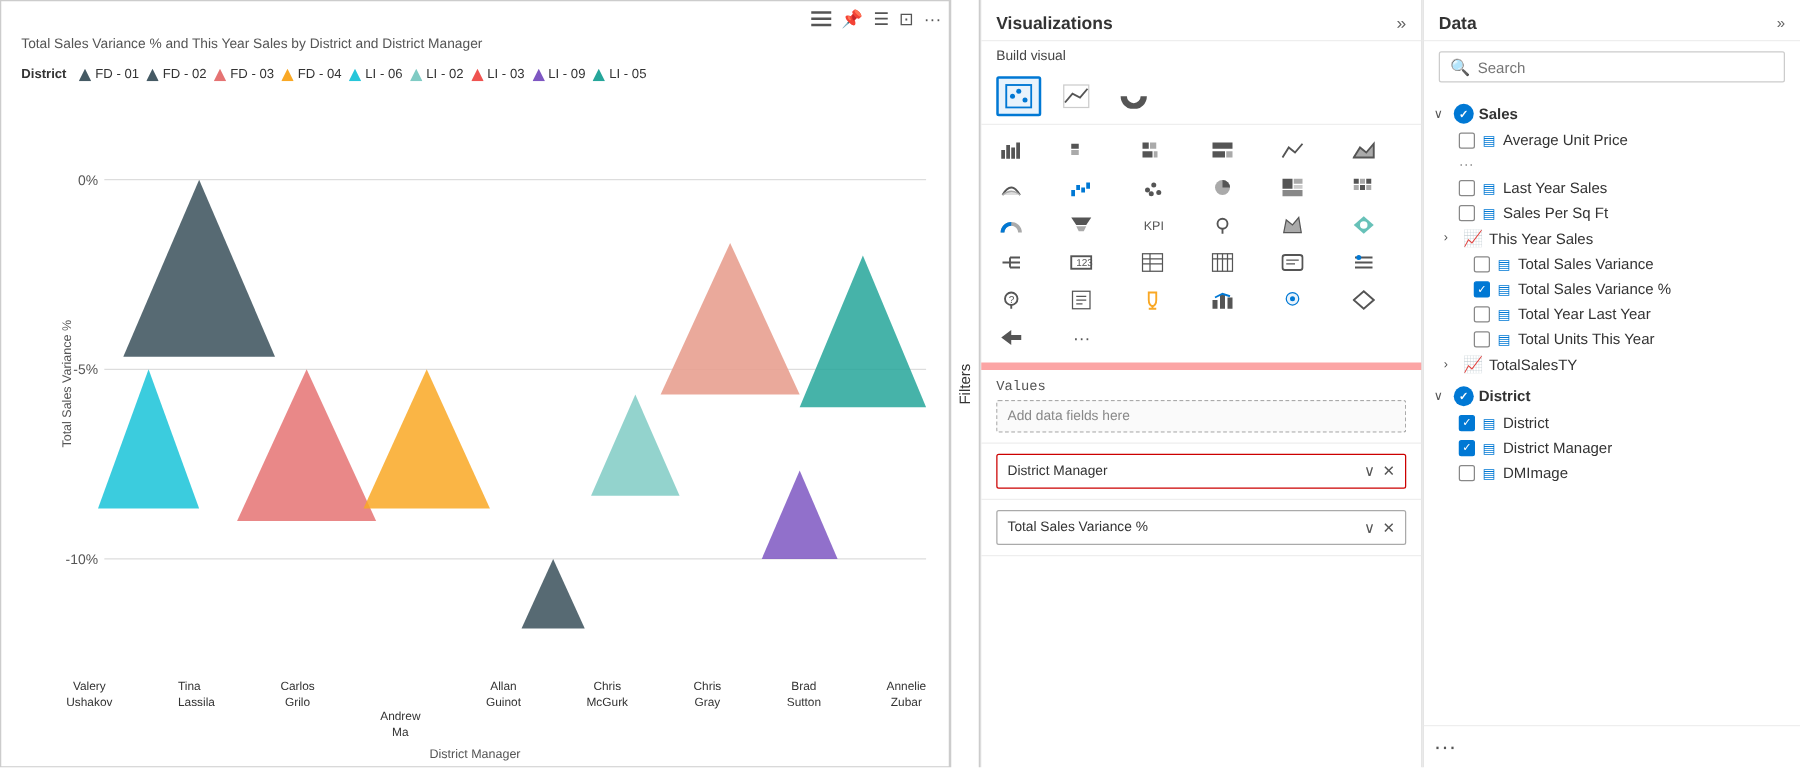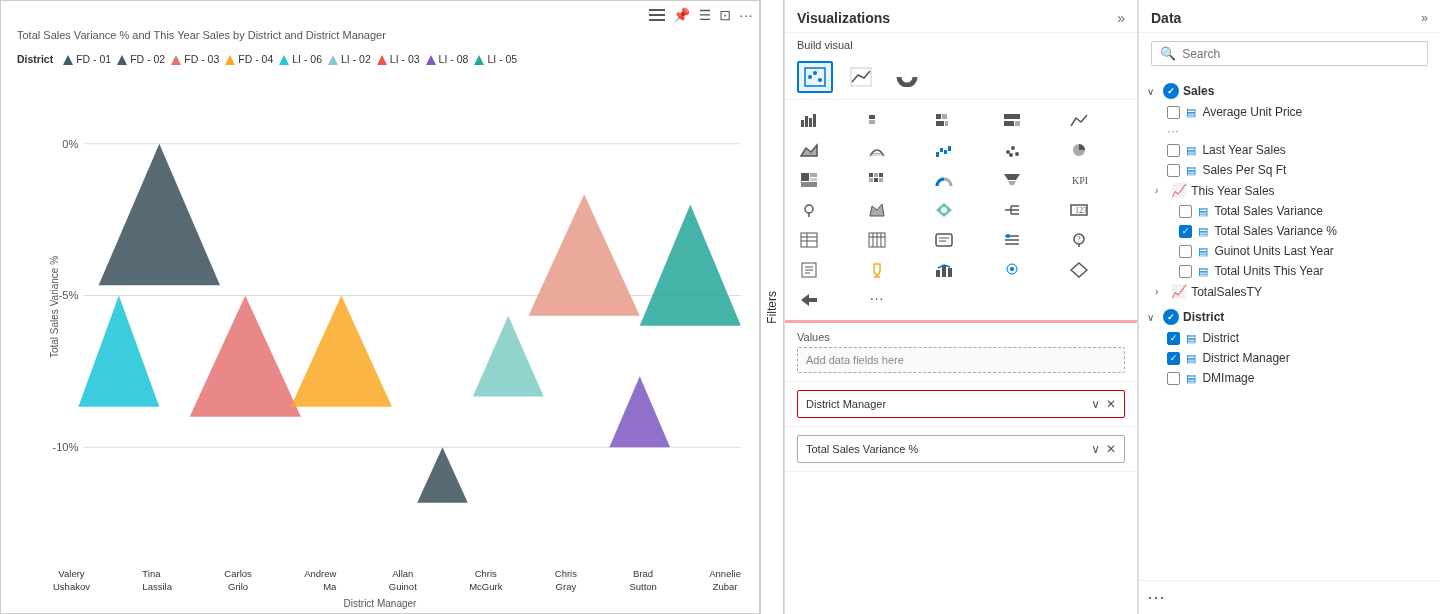--- a/index.html
+++ b/index.html
@@ -130,25 +130,24 @@
       border-radius: 2px;
     }
 
     .viz-top-icon.inactive {
       border: 1px solid transparent;
       background: transparent;
     }
 
     .viz-icon-grid {
       display: grid;
-      grid-template-columns: repeat(5, 1fr);
+      grid-template-columns: repeat(6, 1fr);
       gap: 2px;
       padding: 6px 8px;
-      border-bottom: 3px solid #fca5a5;
-      font-family: Liberation Serif, serif;
+      border-bottom: 6px solid #fca5a5;
     }
 
     .viz-grid-icon {
       width: 32px;
       height: 28px;
       display: flex;
       align-items: center;
       justify-content: center;
       cursor: pointer;
       border-radius: 2px;
@@ -159,20 +158,21 @@
     
     .field-section {
       padding: 8px 12px;
       border-bottom: 1px solid #eee;
     }
 
     .field-section-label {
       font-size: 11px;
       color: #555;
       margin-bottom: 4px;
+      font-family: Liberation Mono, monospace;
     }
 
     .field-box {
       border: 1px dashed #aaa;
       border-radius: 2px;
       padding: 6px 8px;
       font-size: 11px;
       color: #888;
       background: #fafafa;
     }
@@ -432,21 +432,21 @@
     <div class="legend-item">
       <svg width="10" height="10" viewBox="0 0 10 10">
           <polygon points="5,0 10,10 0,10" fill="#ef5350"></polygon>
         </svg>
       <span>LI - 03</span>
     </div>
     <div class="legend-item">
       <svg width="10" height="10" viewBox="0 0 10 10">
           <polygon points="5,0 10,10 0,10" fill="#7e57c2"></polygon>
         </svg>
-      <span>LI - 08</span>
+      <span>LI - 09</span>
     </div>
     <div class="legend-item">
       <svg width="10" height="10" viewBox="0 0 10 10">
           <polygon points="5,0 10,10 0,10" fill="#26a69a"></polygon>
         </svg>
       <span>LI - 05</span>
     </div>
   </div>
 
   <div class="y-axis-label">Total Sales Variance %</div>
@@ -480,21 +480,21 @@
 
       <polygon points="640,120 690,240 590,240" fill="#26a69a" opacity="0.85"></polygon>
 
     </svg>
   </div>
 
   <div style="position:absolute;bottom:20px;left:42px;right:8px;display:flex;justify-content:space-between;padding:0 10px;">
     <div class="x-tick" style="text-align:center;font-size:9.5px;color:#333;line-height:1.3;">Valery<br>Ushakov</div>
     <div class="x-tick" style="text-align:left;font-size:9.5px;color:#333;line-height:1.3;">Tina<br>Lassila</div>
     <div class="x-tick" style="text-align:center;font-size:9.5px;color:#333;line-height:1.3;">Carlos<br>Grilo</div>
-    <div class="x-tick" style="text-align:right;font-size:9.5px;color:#333;line-height:1.3;">Andrew<br>Ma</div>
+    <div class="x-tick" style="text-align:center;font-size:9.5px;color:#333;line-height:1.3;margin-top:24px;">Andrew<br>Ma</div>
     <div class="x-tick" style="text-align:center;font-size:9.5px;color:#333;line-height:1.3;">Allan<br>Guinot</div>
     <div class="x-tick" style="text-align:center;font-size:9.5px;color:#333;line-height:1.3;">Chris<br>McGurk</div>
     <div class="x-tick" style="text-align:center;font-size:9.5px;color:#333;line-height:1.3;">Chris<br>Gray</div>
     <div class="x-tick" style="text-align:center;font-size:9.5px;color:#333;line-height:1.3;">Brad<br>Sutton</div>
     <div class="x-tick" style="text-align:center;font-size:9.5px;color:#333;line-height:1.3;">Annelie<br>Zubar</div>
   </div>
 
   <div style="position:absolute;bottom:4px;left:50%;transform:translateX(-50%);font-size:10px;color:#555;">District Manager</div>
 
 </div>
@@ -846,21 +846,21 @@
         <div class="tree-checkbox checked">
           <span class="tree-checkbox-inner">✓</span>
         </div>
         <span style="color:#0078d4;font-size:11px;">▤</span>
         <span class="tree-item-label">Total Sales Variance %</span>
       </div>
 
       <div class="tree-item" style="padding-left:40px;">
         <div class="tree-checkbox"></div>
         <span style="color:#0078d4;font-size:11px;">▤</span>
-        <span class="tree-item-label">Guinot Units Last Year</span>
+        <span class="tree-item-label">Total Year Last Year</span>
       </div>
 
       <div class="tree-item" style="padding-left:40px;">
         <div class="tree-checkbox"></div>
         <span style="color:#0078d4;font-size:11px;">▤</span>
         <span class="tree-item-label">Total Units This Year</span>
       </div>
 
       <div class="tree-group-header" style="padding-left:16px;">
         <span class="tree-expand-icon">›</span>

